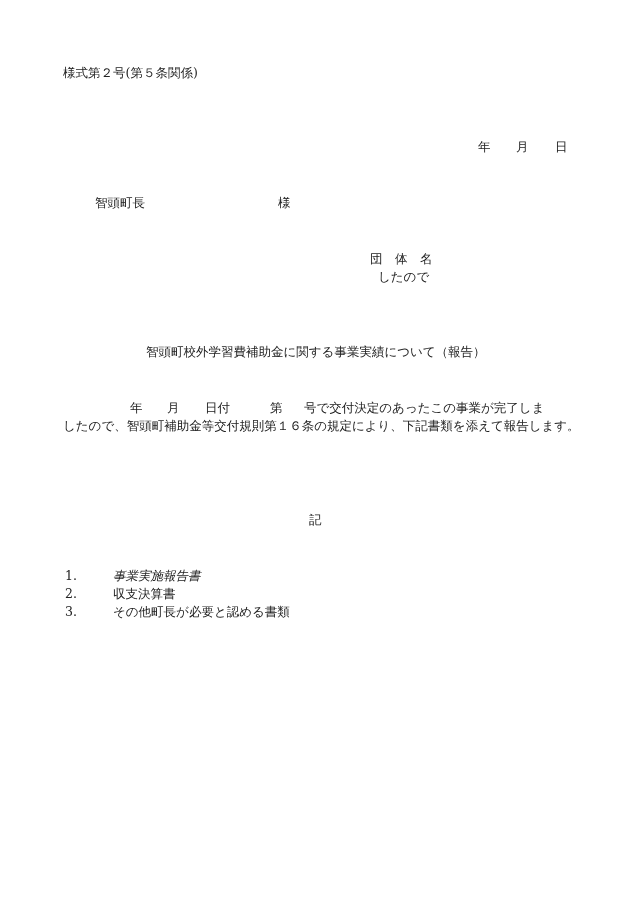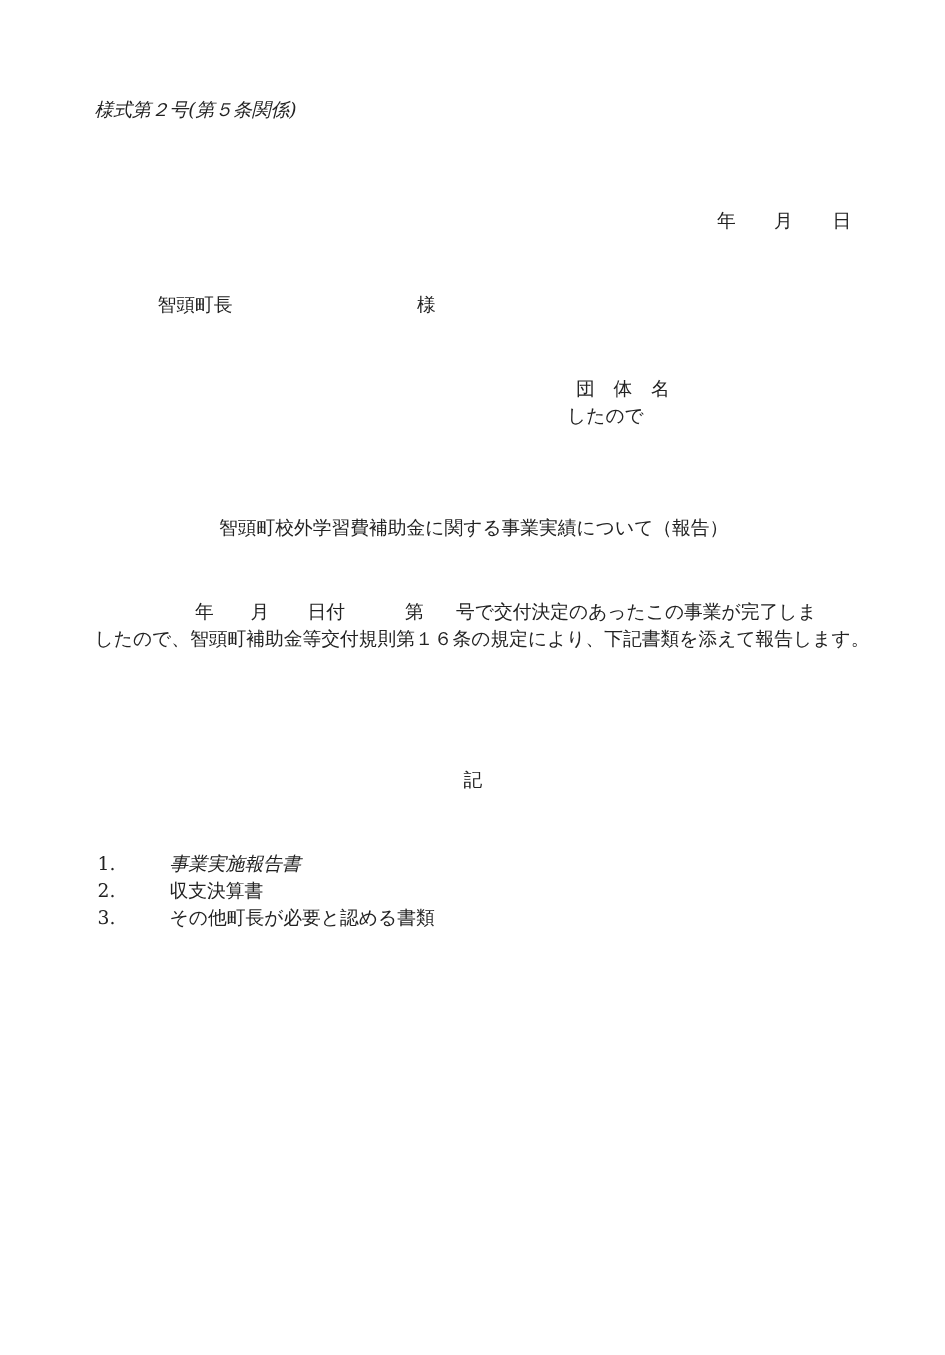--- a/index.html
+++ b/index.html
@@ -16,30 +16,30 @@
       color: #222222;
       font-size: 12.5px;
     }
     .abs { position: absolute; white-space: nowrap; line-height: 16px; }
   </style>
 </head>
 <body>
 
 <div>
 
-  <div class="abs" style="left:63px; top:65px;font-style:italic;">様式第２号(第５条関係)</div>
+  <div class="abs" style="left:63px; top:65px;">様式第２号(第５条関係)</div>
 
   <div class="abs" style="left:478px; top:139px;">年</div>
   <div class="abs" style="left:516px; top:139px;">月</div>
   <div class="abs" style="left:555px; top:139px;">日</div>
 
-  <div class="abs" style="left:105px; top:195px;">智頭町長</div>
+  <div class="abs" style="left:95px; top:195px;">智頭町長</div>
   <div class="abs" style="left:278px; top:195px;">様</div>
 
-  <div class="abs" style="left:384px; top:251px;text-align:center;">団　体　名</div>
+  <div class="abs" style="left:370px; top:251px;text-align:center;">団　体　名</div>
   <div class="abs" style="left:378px; top:269px;">したので</div>
 
   <div class="abs" style="left:146px; top:344px;text-align:right;">智頭町校外学習費補助金に関する事業実績について（報告）</div>
 
   <div class="abs" style="left:130px; top:400px;">年</div>
   <div class="abs" style="left:167px; top:400px;">月</div>
   <div class="abs" style="left:205px; top:400px;">日付</div>
   <div class="abs" style="left:270px; top:400px;">第</div>
   <div class="abs" style="left:304px; top:400px;">号で交付決定のあったこの事業が完了しま</div>
 

